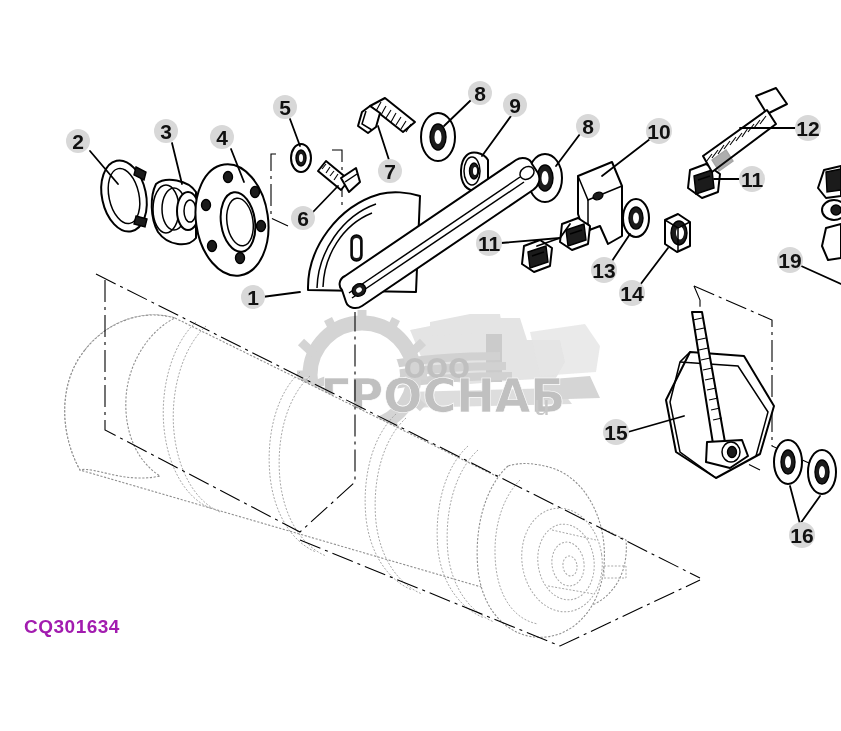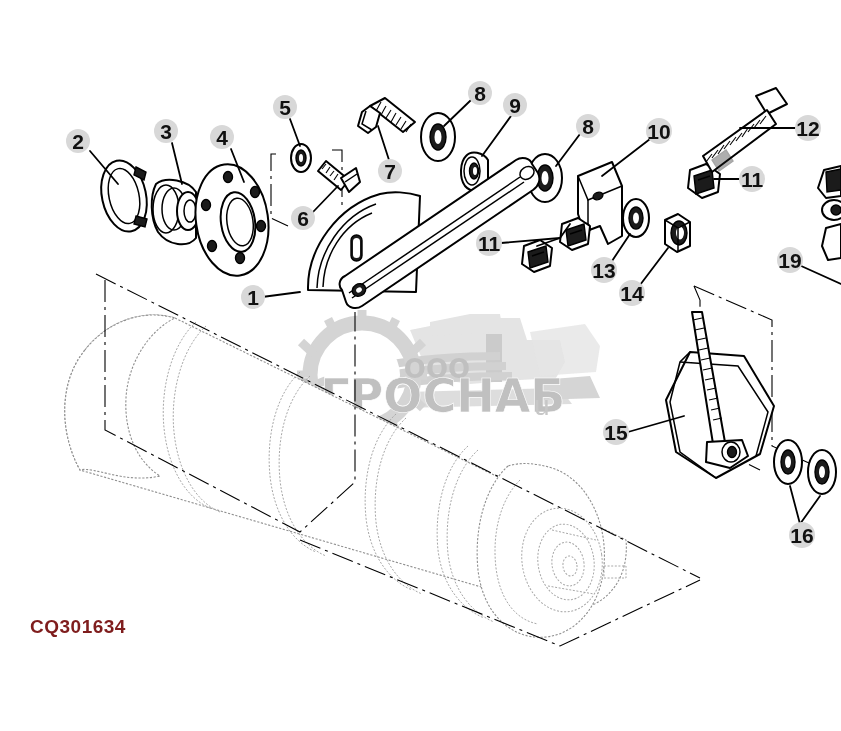--- a/index.html
+++ b/index.html
@@ -87,27 +87,27 @@
   }
   .wm-gray2 { fill: #cfcfcf; }
   .wm-gray3 { fill: #e3e3e3; }
   .wm-text {
     font-family: "DejaVu Sans", sans-serif;
     font-weight: bold;
     fill: #bdbdbd;
   }
   #partnum {
     position: absolute;
-    left: 30px;
+    left: 24px;
     top: 616px;
     font-family: "Liberation Sans", sans-serif;
     font-weight: bold;
     font-size: 19px;
     letter-spacing: 0.5px;
-    color: #7f1d1d;
+    color: #a21caf;
     white-space: nowrap;
   }
   #wm-u {
     position: absolute;
     left: 534px;
     top: 390px;
     font-family: "Liberation Sans", sans-serif;
     font-size: 28px;
     color: #c7c7c7;
   }

